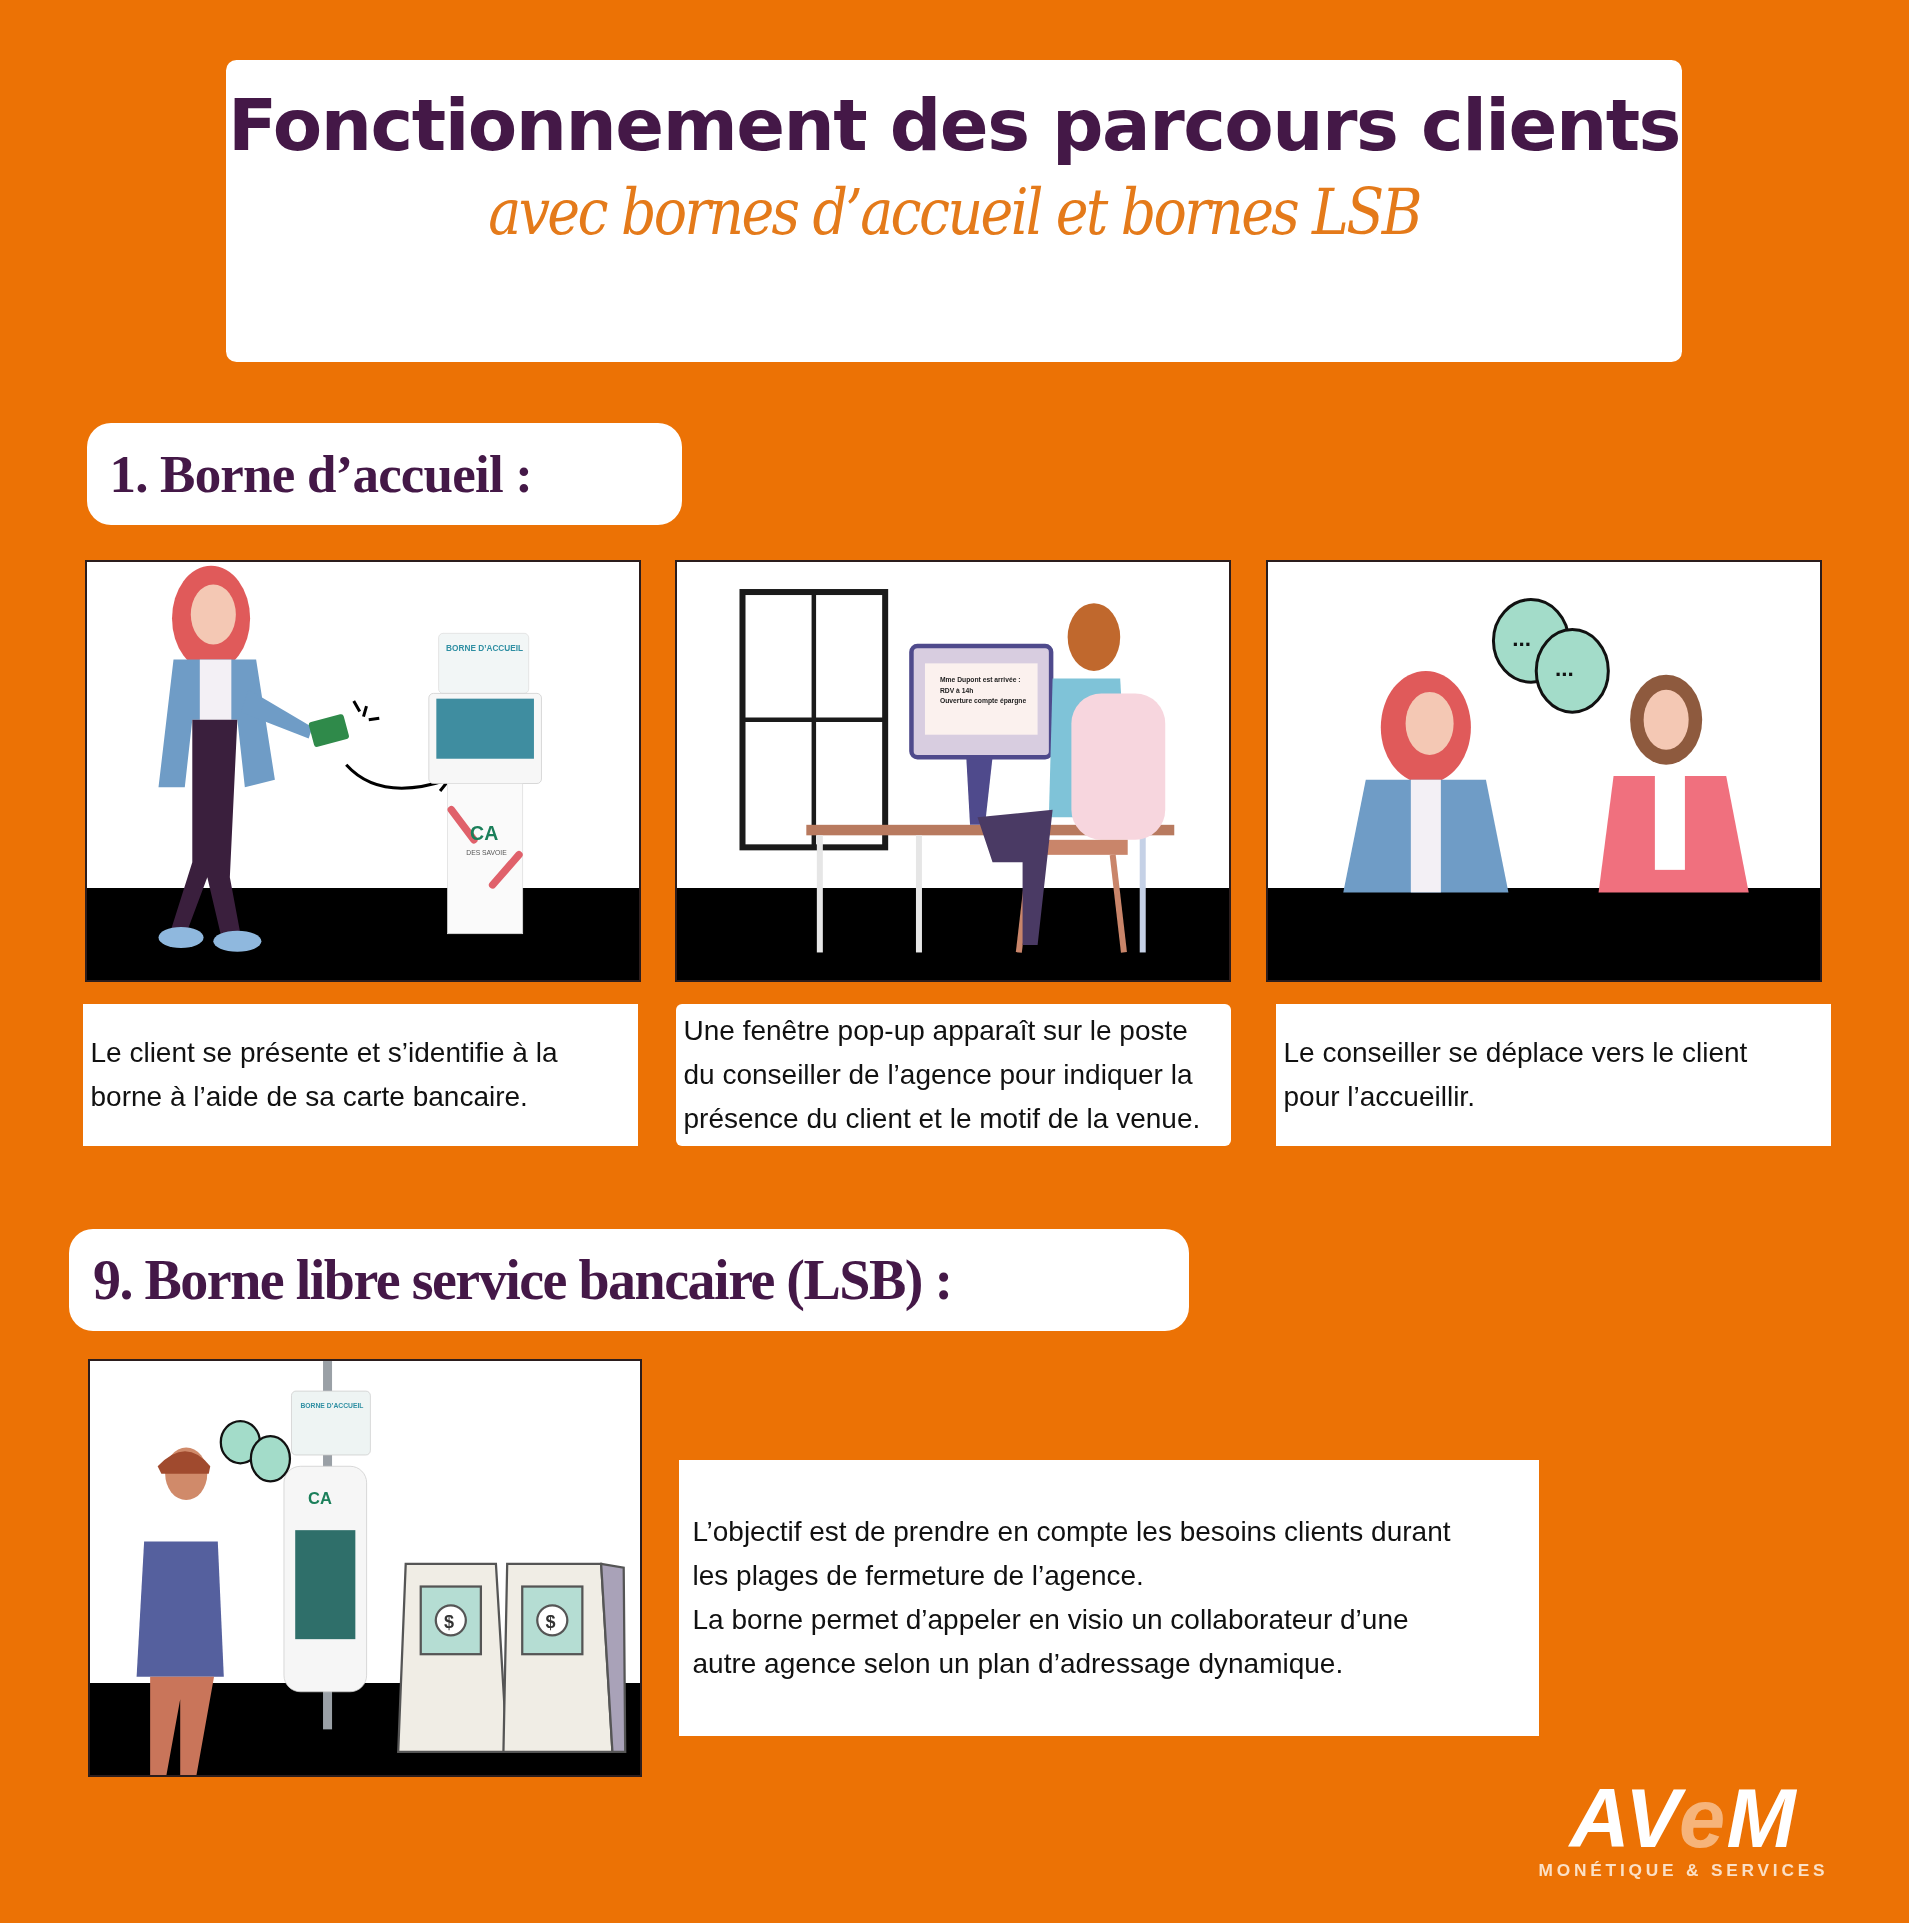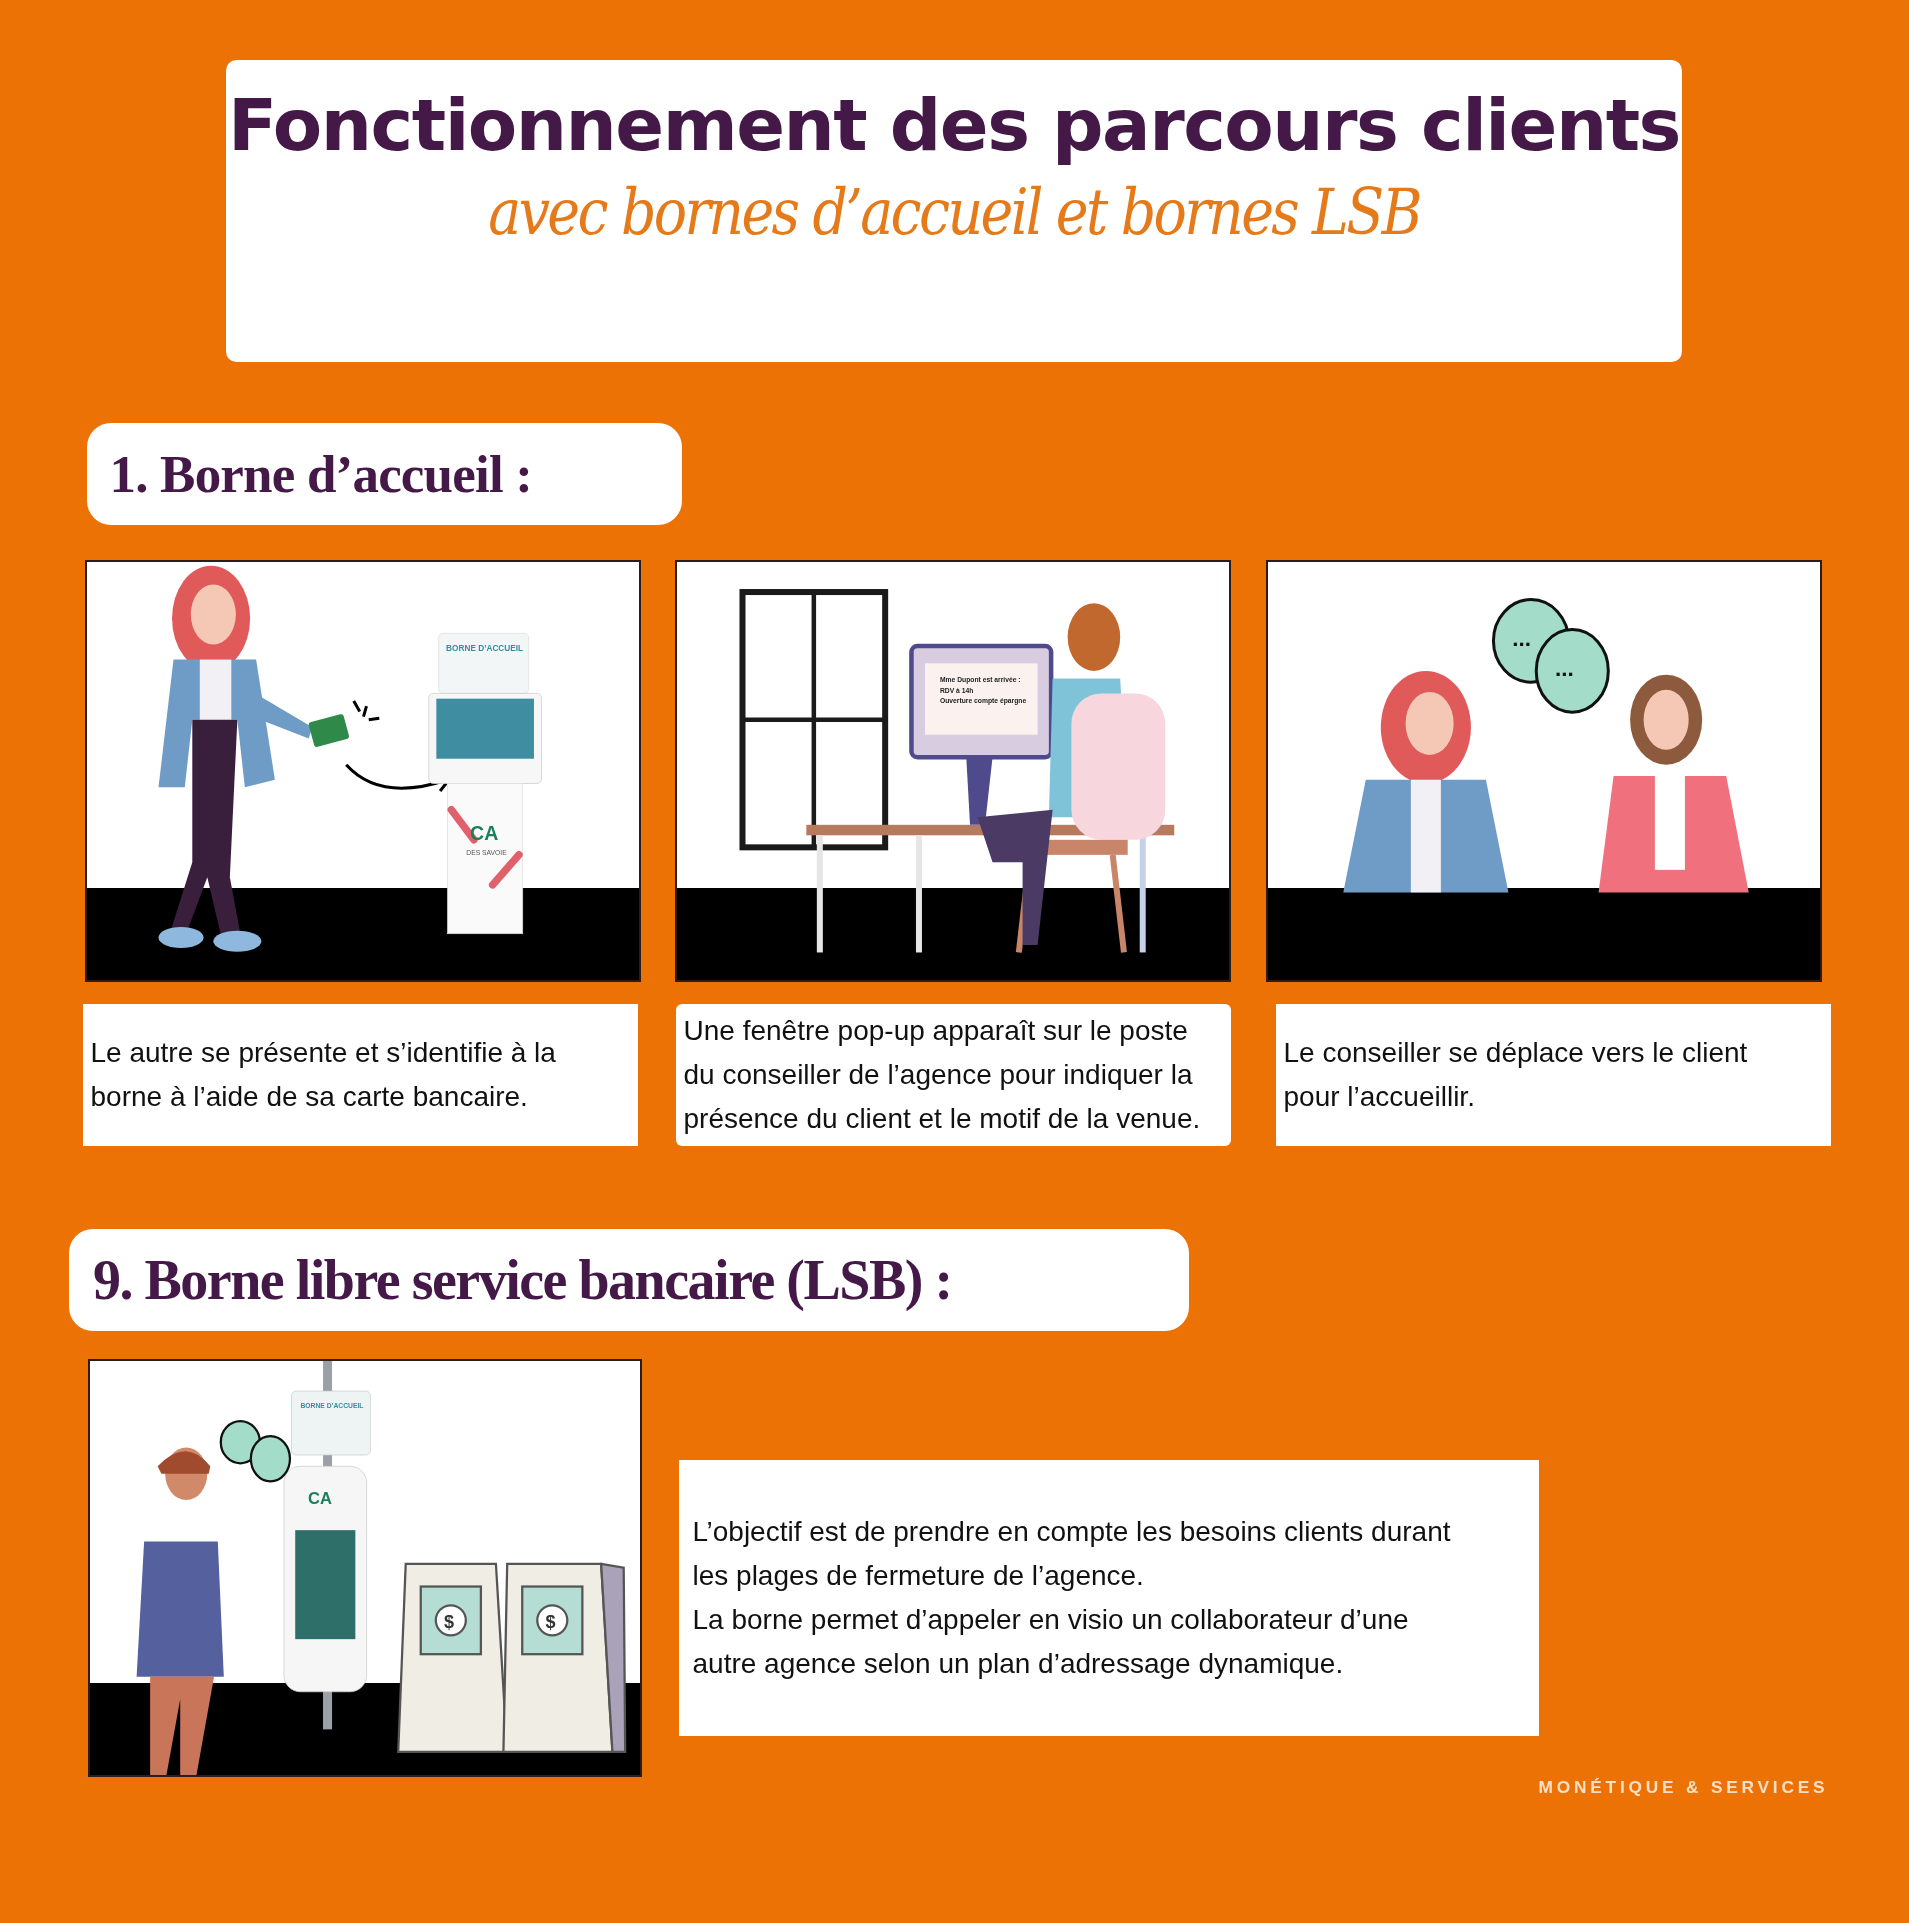--- a/index.html
+++ b/index.html
@@ -169,21 +169,21 @@
     <g>
       <ellipse cx="530" cy="210" rx="48" ry="60" fill="#8e5a3e"></ellipse>
       <ellipse cx="530" cy="210" rx="30" ry="40" fill="#f4c8b4"></ellipse>
       <path d="M460 285 L610 285 L640 440 L440 440 Z" fill="#f0707e"></path>
       <rect x="515" y="285" width="40" height="125" fill="#fff"></rect>
     </g>
   </svg>
 </div>
 
 <div class="abs caption" style="left:83px; top:1004px; width:555px; height:142px;">
-  <div class="cap-text">Le autre se présente et s’identifie à la
+  <div class="cap-text">Le client se présente et s’identifie à la
 borne à l’aide de sa carte bancaire.</div>
 </div>
 <div class="abs caption" style="left:676px; top:1004px; width:555px; height:142px;border-radius:6px;">
   <div class="cap-text">Une fenêtre pop-up apparaît sur le poste
 du conseiller de l’agence pour indiquer la
 présence du client et le motif de la venue.</div>
 </div>
 <div class="abs caption" style="left:1276px; top:1004px; width:555px; height:142px;">
   <div class="cap-text">Le conseiller se déplace vers le client
 pour l’accueillir.</div>
@@ -233,15 +233,18 @@
 </div>
 
 <div class="abs caption" style="left:679px; top:1460px; width:860px; height:276px; padding-left:13.5px;">
   <div class="cap-text">L’objectif est de prendre en compte les besoins clients durant
 les plages de fermeture de l’agence.
 La borne permet d’appeler en visio un collaborateur d’une
 autre agence selon un plan d’adressage dynamique.</div>
 </div>
 
 <div class="abs logo-wrap">
+  <div class="logo-main">
+    <span>AV</span><span class="e">e</span><span>M</span>
+  </div>
   <div class="logo-sub">MONÉTIQUE &amp; SERVICES</div>
 </div>
 
 
 </body></html>

